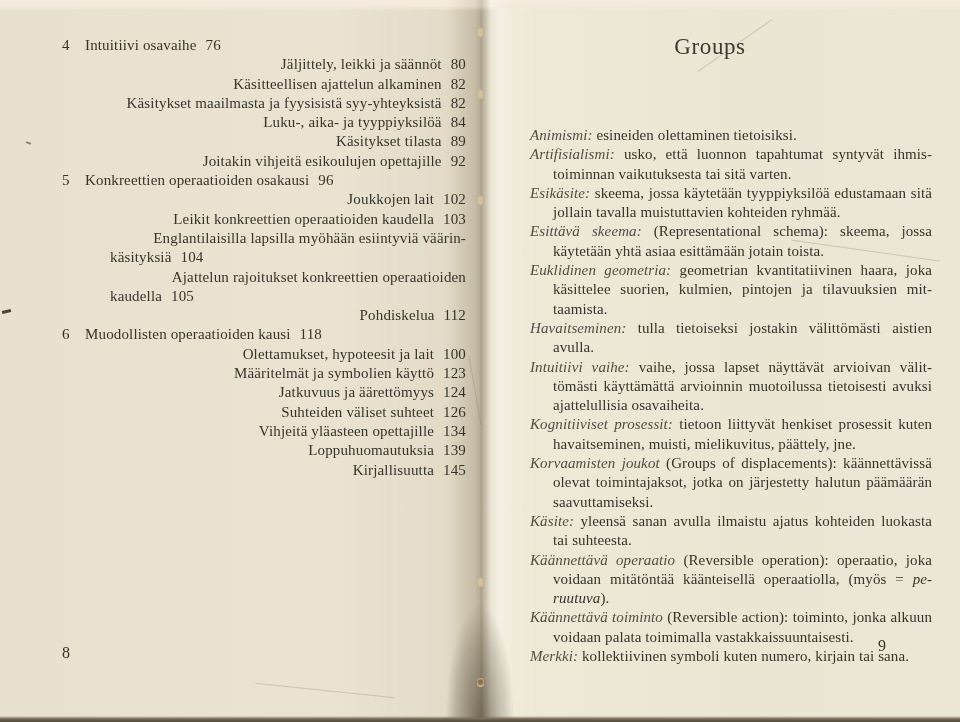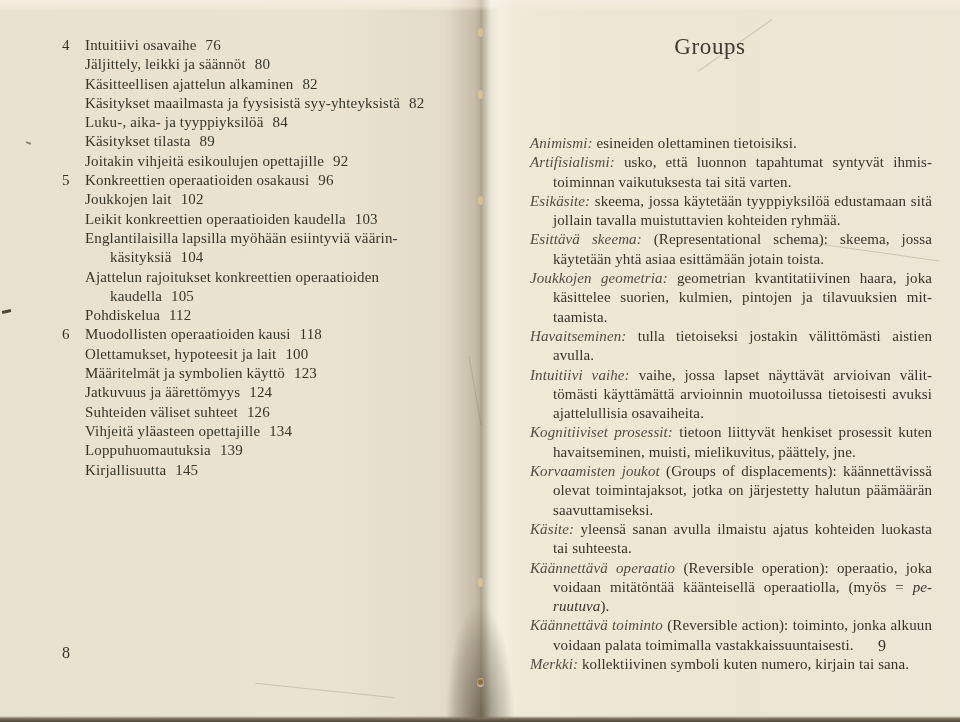--- a/index.html
+++ b/index.html
@@ -41,31 +41,31 @@
   .stitch-hole{position:absolute;left:477px;width:7px;height:9px;border-radius:50%;
     background:radial-gradient(circle at 50% 45%,#8a6f45 0 30%,#d9c49a 75%,rgba(217,196,154,0) 100%);}
   .crease{position:absolute;background:rgba(125,114,96,.28);height:1px;}
   .speck{position:absolute;background:#4c4639;}
   
   .toc{
     position:absolute;left:62px;top:36px;width:404px;
     font-size:15px;line-height:19.3px;letter-spacing:.15px;
   }
   .toc-line{white-space:nowrap;}
-  .toc-line.i1{padding-left:23px;}
+  .toc-line.i1{padding-left:23px;text-align:right;}
   .toc-line.i2{padding-left:48px;}
   .ch-num{display:inline-block;width:23px;}
   .toc-page{margin-left:9px;}
   
   .title{
     position:absolute;left:510px;top:34px;width:400px;text-align:center;
     font-size:23px;letter-spacing:.6px;color:#3b3931;
   }
   .glossary{
-    position:absolute;left:530px;top:134px;width:402px;
+    position:absolute;left:530px;top:126px;width:402px;
     font-size:15px;line-height:19.3px;text-align:justify;letter-spacing:.1px;font-family:Liberation Serif, serif;
   }
   .g-entry{margin:0;padding-left:23px;text-indent:-23px;}
   .g-term{font-style:italic;color:var(--term-ink,#504d42);}
   .g-ital{font-style:italic;}
   .page-num{position:absolute;font-size:16px;}
   .pn-left{left:62px;top:644px;}
   .pn-right{left:878px;top:637px;}
 </style>
 </head>
@@ -118,21 +118,21 @@
       <div class="toc-line i1"><span>Kirjallisuutta</span><span class="toc-page">145</span></div>
     </div>
   <div class="page-num pn-left">8</div>
 
   <div class="title">Groups</div>
   <div class="glossary" id="glossary">
       <p class="g-entry"><span class="g-term">Animismi:</span> esineiden olettaminen tietoisiksi.</p>
       <p class="g-entry"><span class="g-term">Artifisialismi:</span> usko, että luonnon tapahtumat syntyvät ihmis­toiminnan vaikutuksesta tai sitä varten.</p>
       <p class="g-entry"><span class="g-term">Esikäsite:</span> skeema, jossa käytetään tyyppiyksilöä edustamaan sitä jollain tavalla muistuttavien kohteiden ryhmää.</p>
       <p class="g-entry"><span class="g-term">Esittävä skeema:</span> (Representational schema): skeema, jossa käytetään yhtä asiaa esittämään jotain toista.</p>
-      <p class="g-entry"><span class="g-term">Joukkojen geometria:</span> geometrian kvantitatiivinen haara, joka käsittelee suorien, kulmien, pintojen ja tilavuuksien mit­taamista.</p>
+      <p class="g-entry"><span class="g-term">Euklidinen geometria:</span> geometrian kvantitatiivinen haara, joka käsittelee suorien, kulmien, pintojen ja tilavuuksien mit­taamista.</p>
       <p class="g-entry"><span class="g-term">Havaitseminen:</span> tulla tietoiseksi jostakin välittömästi aistien avulla.</p>
       <p class="g-entry"><span class="g-term">Intuitiivi vaihe:</span> vaihe, jossa lapset näyttävät arvioivan välit­tömästi käyttämättä arvioinnin muotoilussa tietoisesti avuksi ajattelullisia osavaiheita.</p>
       <p class="g-entry"><span class="g-term">Kognitiiviset prosessit:</span> tietoon liittyvät henkiset prosessit kuten havaitseminen, muisti, mielikuvitus, päättely, jne.</p>
       <p class="g-entry"><span class="g-term">Korvaamisten joukot</span> (Groups of displacements): käännettä­vissä olevat toimintajaksot, jotka on järjestetty halutun pää­määrän saavuttamiseksi.</p>
       <p class="g-entry"><span class="g-term">Käsite:</span> yleensä sanan avulla ilmaistu ajatus kohteiden luokasta tai suhteesta.</p>
       <p class="g-entry"><span class="g-term">Käännettävä operaatio</span> (Reversible operation): operaatio, joka voidaan mitätöntää käänteisellä operaatiolla, (myös = <span class="g-ital">pe­ruutuva</span>).</p>
       <p class="g-entry"><span class="g-term">Käännettävä toiminto</span> (Reversible action): toiminto, jonka al­kuun voidaan palata toimimalla vastakkaissuuntaisesti.</p>
       <p class="g-entry"><span class="g-term">Merkki:</span> kollektiivinen symboli kuten numero, kirjain tai sana.</p>
     </div>
   <div class="page-num pn-right">9</div>

